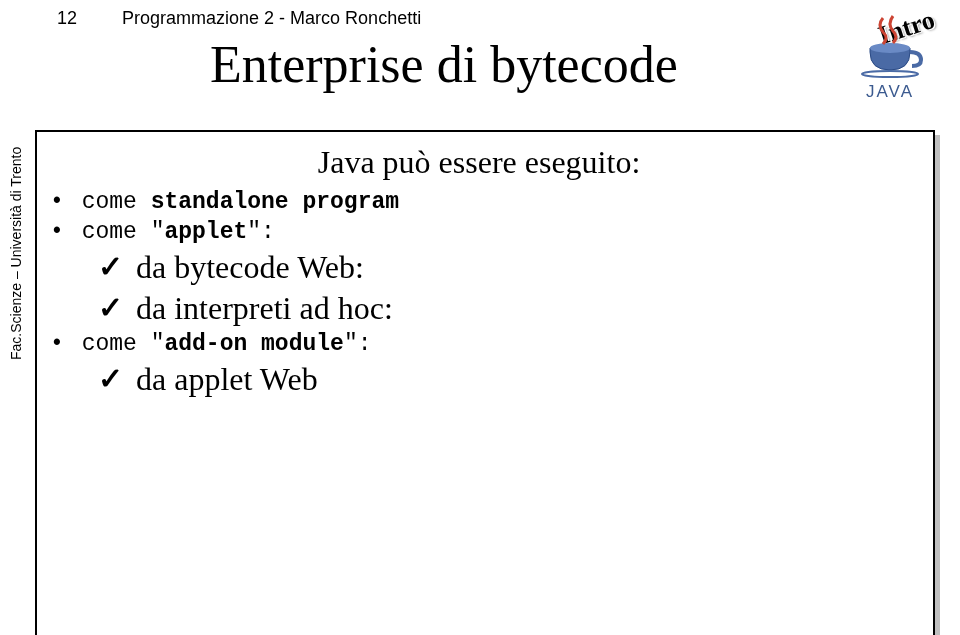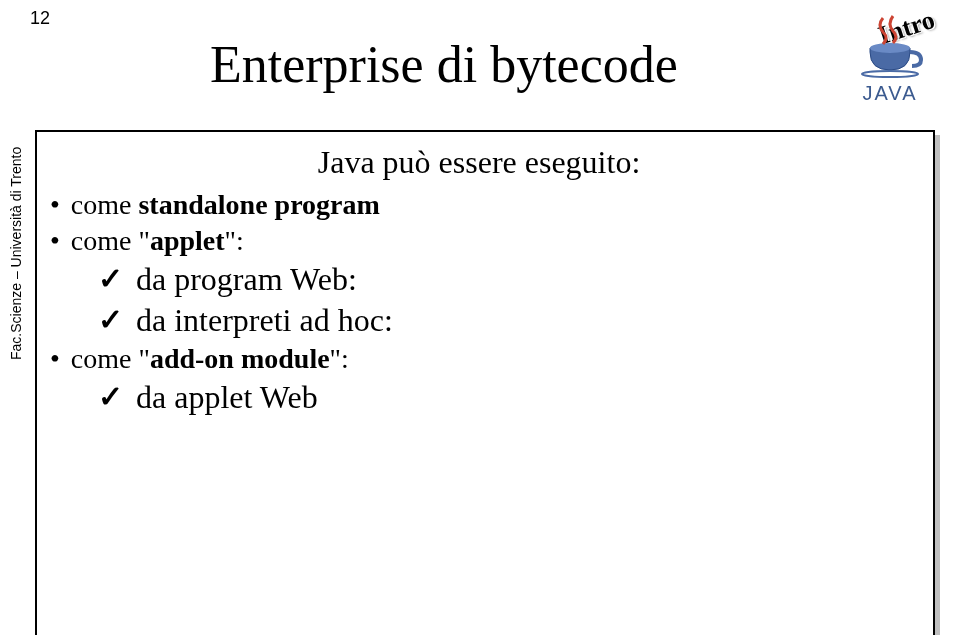--- a/index.html
+++ b/index.html
@@ -11,20 +11,21 @@
       position: relative;
       overflow: hidden;
     }
     .header {
       position: absolute;
       top: 8px;
       left: 0;
       width: 100%;
       display: flex;
       align-items: flex-end;
+      padding-left: 27px;
     }
     .page-num {
       font-family: Arial, sans-serif;
       font-size: 18px;
       margin-left: 30px;
       color: #000;
     }
     .course-title {
       font-family: Arial, sans-serif;
       font-size: 18px;
@@ -61,21 +62,21 @@
       flex-direction: column;
       align-items: center;
     }
     .logo-cup {
       width: 70px;
       height: 70px;
       position: relative;
     }
     .logo-text {
       font-family: Arial, sans-serif;
-      font-size: 20px;
+      font-size: 17px;
       color: #3b5a8f;
       margin-top: 2px;
       letter-spacing: 2px;
     }
     .intro-badge {
       position: absolute;
       top: 3px;
       right: 5px;
       font-family: 'Comic Sans MS', cursive;
       font-size: 26px;
@@ -95,22 +96,22 @@
       background: #fff;
       padding: 12px 25px 15px 13px;
     }
     .intro-line {
       text-align: center;
       font-size: 32px;
       font-family: 'Book Antiqua', Palatino, serif;
       margin-bottom: 8px;
     }
     .bullet-l1 {
-      font-size: 28px;
-      font-family: Liberation Serif, serif;
+      font-size: 23px;
+      font-family: Liberation Mono, monospace;
       margin-left: 0;
       margin-bottom: 4px;
     }
     .bullet-l1::before {
       content: "•";
       margin-right: 4px;
     }
     .bullet-l2 {
       font-size: 32px;
       font-family: 'Book Antiqua', Palatino, serif;
@@ -127,20 +128,21 @@
       font-size: 30px;
       font-weight: bold;
     }
     .bold { font-weight: bold; }
   </style>
 </head>
 <body>
 
 <div class="header">
   <span class="page-num">12</span>
+  <span class="course-title">Programmazione 2   -   Marco Ronchetti</span>
 </div>
 
 <div class="sidebar-text">Fac.Scienze – Università di Trento</div>
 
 <div class="slide-title">Enterprise di bytecode</div>
 
 <div class="logo">
   <div class="intro-badge">Intro</div>
   <div class="logo-cup">
     <svg viewBox="0 0 70 70" width="70" height="70">
@@ -158,20 +160,20 @@
 <div class="content-box">
   <div class="intro-line">Java può essere eseguito:</div>
 
   <div class="bullet-l1">
     <span>come </span><span class="bold">standalone program</span>
   </div>
 
   <div class="bullet-l1">
     <span>come "</span><span class="bold">applet</span><span>":</span>
   </div>
-  <div class="bullet-l2">da program Web:</div>
+  <div class="bullet-l2">da bytecode Web:</div>
   <div class="bullet-l2">da interpreti ad hoc:</div>
 
   <div class="bullet-l1">
     <span>come "</span><span class="bold">add-on module</span><span>":</span>
   </div>
   <div class="bullet-l2">da applet Web</div>
 </div>
 
 </body></html>

